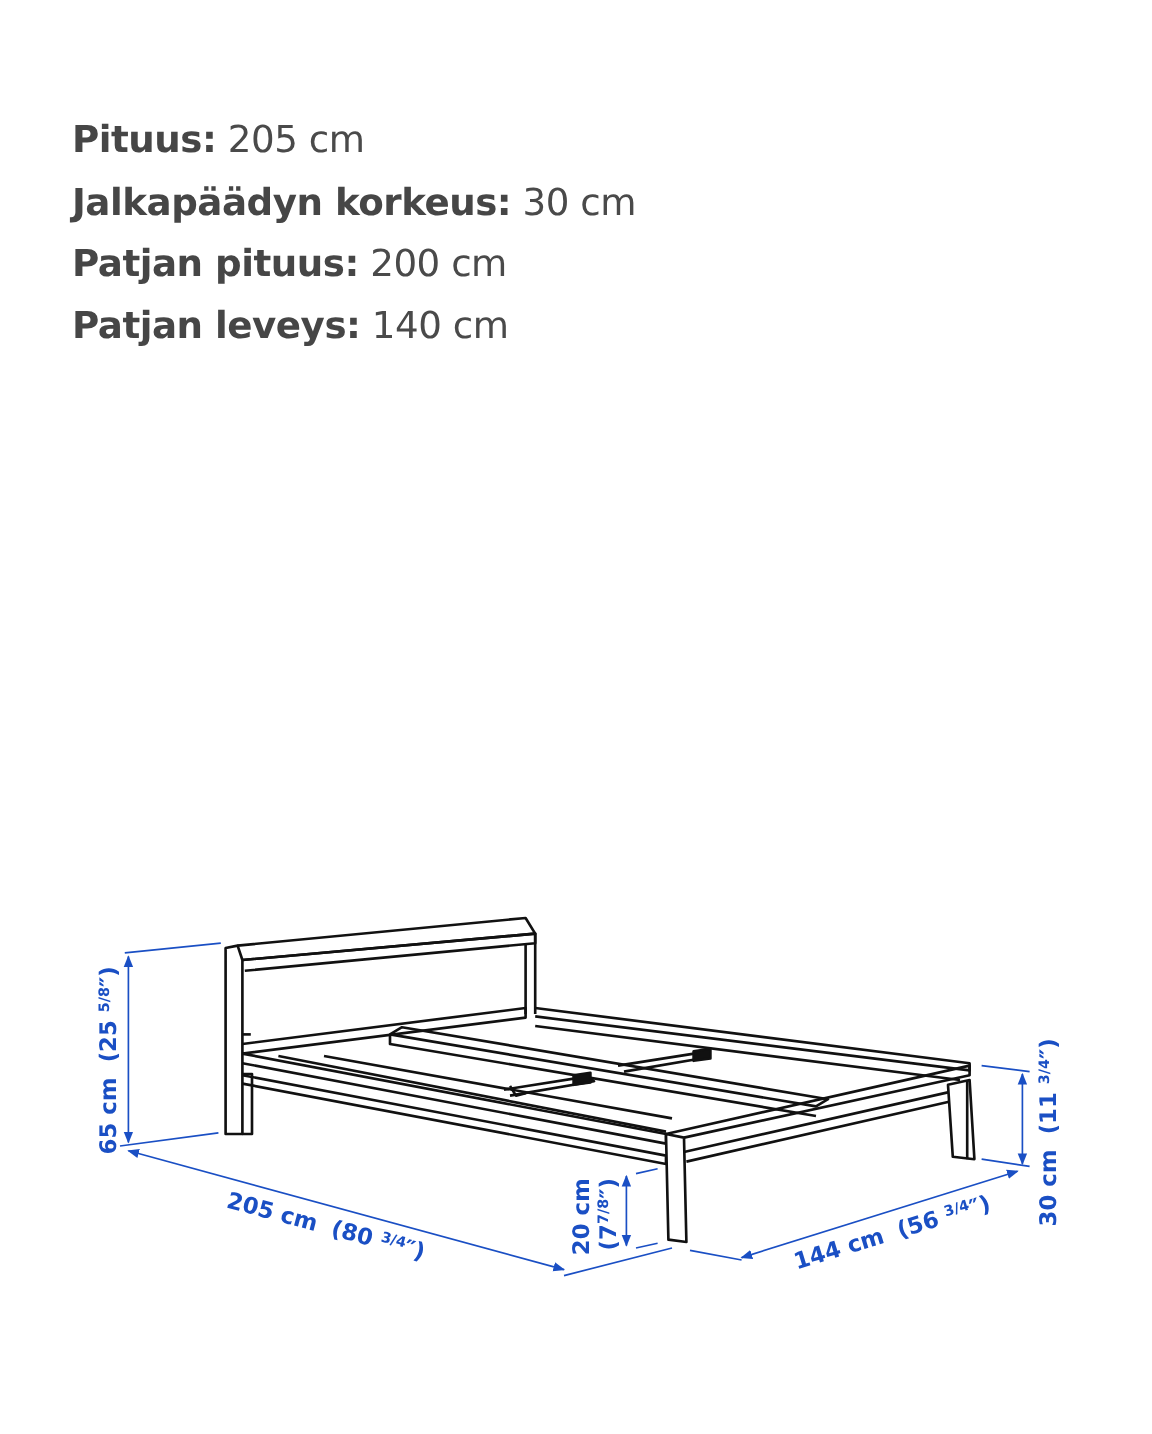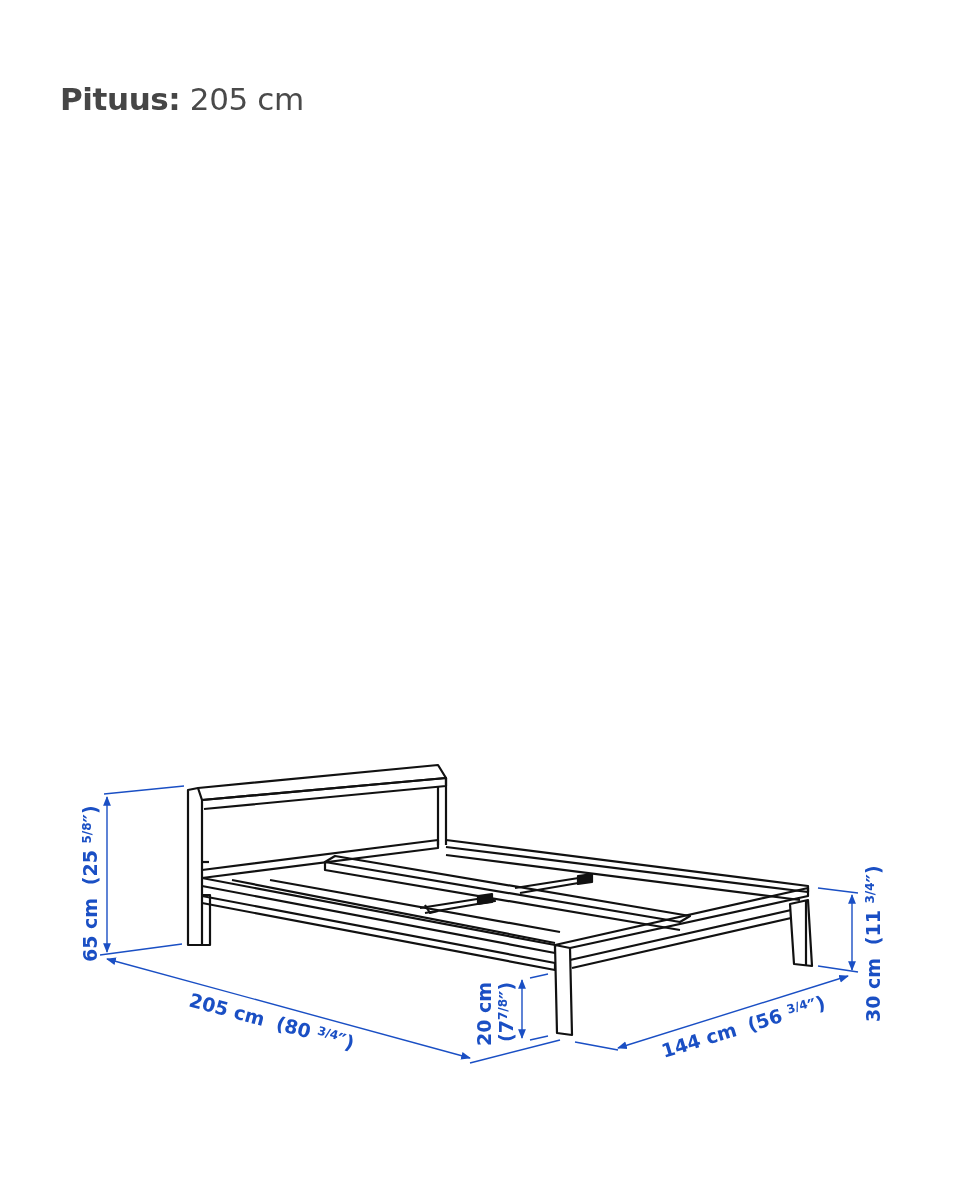--- a/index.html
+++ b/index.html
@@ -1,30 +1,33 @@
 <!DOCTYPE html>
 <html><head>
 <meta charset="utf-8">
 <style>
   html, body { margin: 0; padding: 0; background: #ffffff; }
   body { width: 960px; height: 1195px; position: relative; overflow: hidden;
          font-family: "DejaVu Sans", "Liberation Sans", sans-serif; color: #484848; }
-  .specs { position: absolute; left: 60px; top: 74px; margin: 0; padding: 0; list-style: none; }
+  .specs { position: absolute; left: 60px; top: 92px; margin: 0; padding: 0; list-style: none; }
   .spec-row { font-size: 31px; line-height: 51.7px; height: 51.7px; white-space: nowrap; letter-spacing: -0.4px; }
   .spec-label { font-weight: bold; color: #464646; }
   .spec-value { font-weight: normal; color: #4a4a4a; }
   .diagram { position: absolute; left: 0; top: 740px; width: 960px; height: 360px; }
   .dim-text { font-family: "DejaVu Sans", sans-serif; font-weight: bold; fill: #1a4fc4; font-size: 19px; }
   .dim-small { font-size: 12px; }
 </style>
 </head>
 <body>
 
 <ul class="specs">
   <li class="spec-row"><span class="spec-label">Pituus:</span><span class="spec-value"> 205 cm</span></li>
+  <li class="spec-row"><span class="spec-label">Jalkapäädyn korkeus:</span><span class="spec-value"> 30 cm</span></li>
+  <li class="spec-row"><span class="spec-label">Patjan pituus:</span><span class="spec-value"> 200 cm</span></li>
+  <li class="spec-row"><span class="spec-label">Patjan leveys:</span><span class="spec-value"> 140 cm</span></li>
 </ul>
 
 <svg class="diagram" viewBox="0 740 960 360" width="960" height="360">
   <defs>
     <marker id="arr" viewBox="0 0 10 10" refX="9" refY="5" markerWidth="7" markerHeight="7" orient="auto-start-reverse">
       <path d="M0,1 L10,5 L0,9 z" fill="#1a4fc4"></path>
     </marker>
   </defs>
 
   <g fill="none" stroke="#111" stroke-width="2.2" stroke-linejoin="round">

